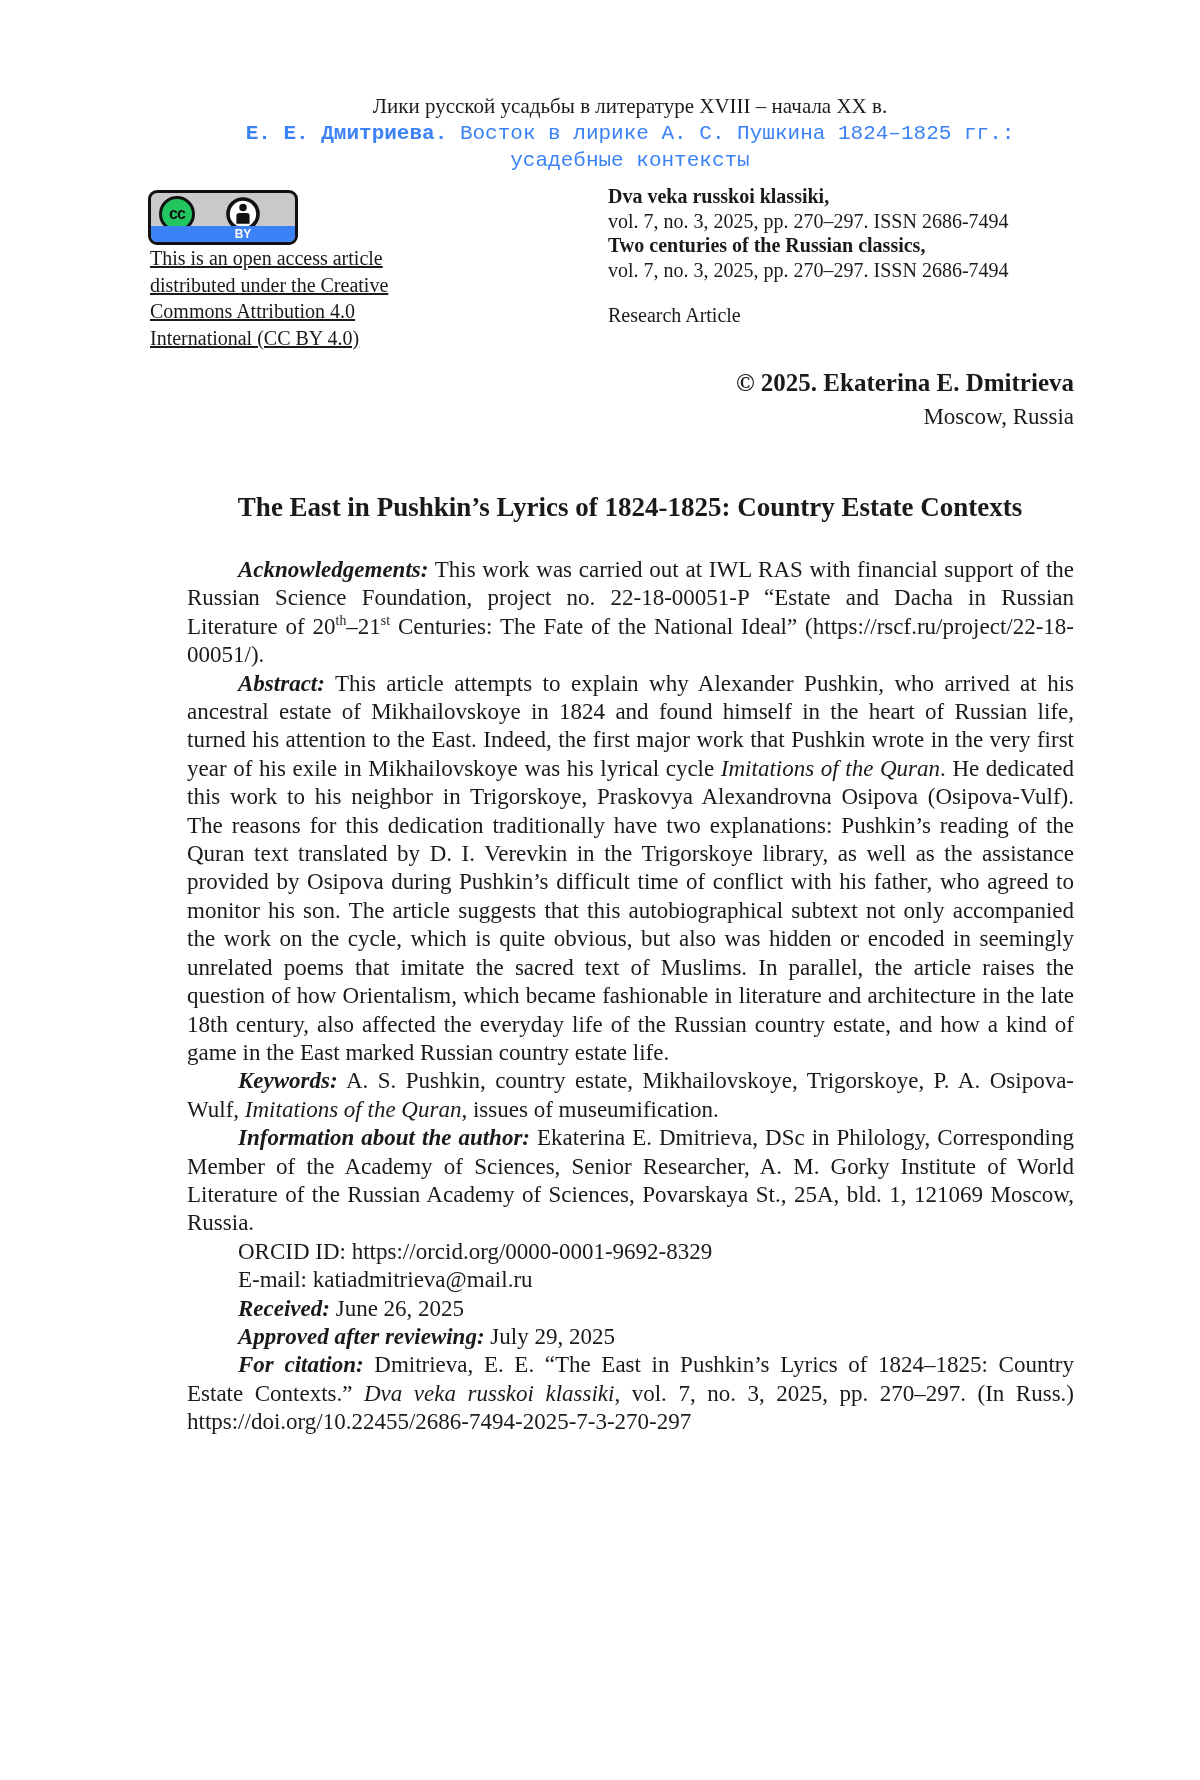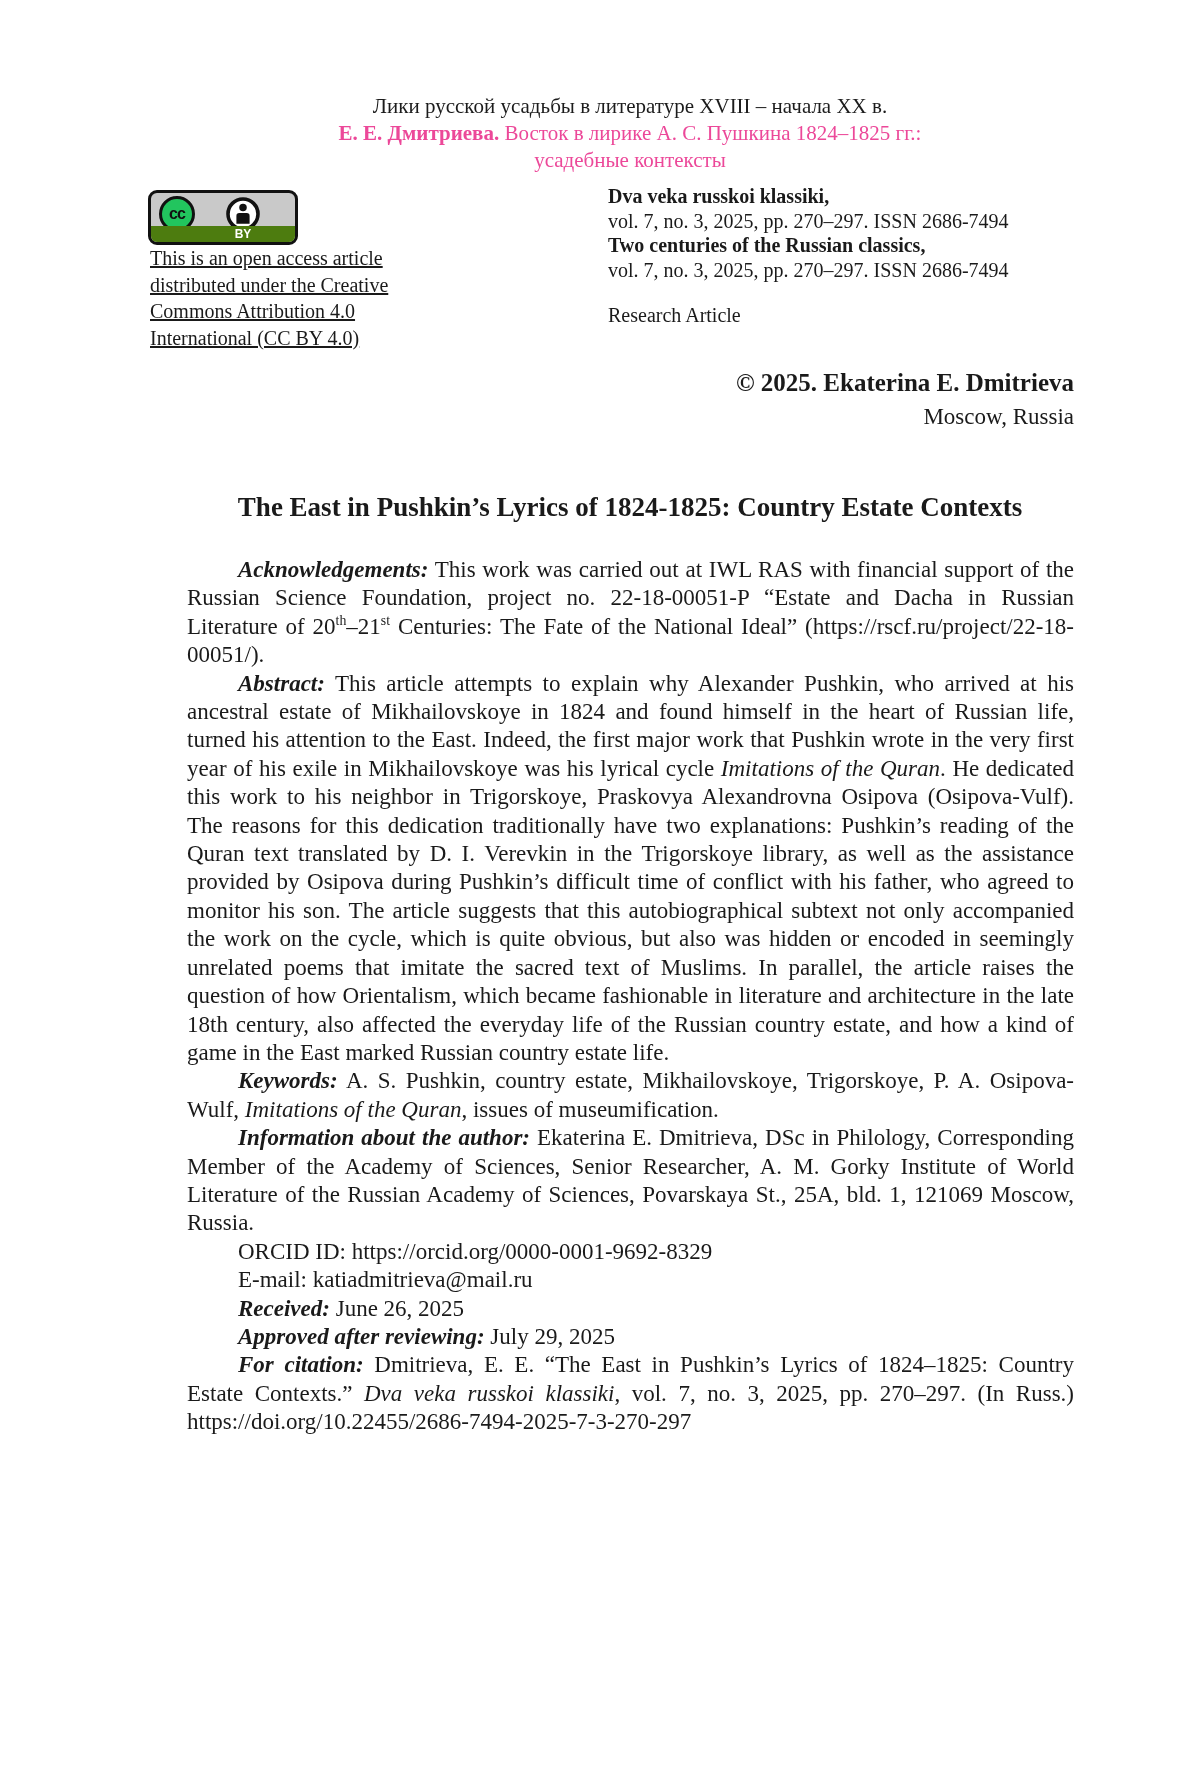--- a/index.html
+++ b/index.html
@@ -6,33 +6,33 @@
   .page {
     position:relative; width:1148px; height:1780px; background:#ffffff;
     font-family:"Liberation Serif","DejaVu Serif",serif; color:#1a1a1a;
     overflow:hidden;
     padding-left:40px;
   }
   
   .run-head { position:absolute; top:93px; left:630px; transform:translateX(-50%);
               text-align:center; font-size:21px; line-height:27px; white-space:nowrap; }
   .run-head .l1 { color:#1c1c1c; }
-  .run-head .l2, .run-head .l3 { color:#ec4899; }
+  .run-head .l2, .run-head .l3 { color:#3b82f6;font-family:Liberation Mono, monospace; }
   .run-head .auth { font-weight:bold; }
   
   .cc-badge { position:absolute; left:148px; top:190px; width:150px; height:55px;
               box-sizing:border-box; background:#c9c9c9; border:3px solid #111;
               border-radius:9px; overflow:hidden; }
   .cc-circle { position:absolute; left:8px; top:3px; width:30px; height:30px;
                background:#22c55e; border:3px solid #111; border-radius:50%;
                font-weight:bold; font-size:16px; letter-spacing:-1px; color:#111;
                display:flex; align-items:center; justify-content:center;
                font-family:"Liberation Sans",sans-serif; }
   .person-circle { position:absolute; left:74px; top:3px; width:36px; height:36px; }
-  .cc-bottom { position:absolute; left:0; right:0; bottom:0; height:16px; background:#4d7c0f; }
+  .cc-bottom { position:absolute; left:0; right:0; bottom:0; height:16px; background:#3b82f6; }
   .cc-bottom span { position:absolute; left:72px; width:40px; text-align:center;
                     color:#fff; font-size:12px; font-weight:bold; line-height:16px;
                     font-family:"Liberation Sans",sans-serif; }
   .license-note { position:absolute; left:150px; top:245px; font-size:20px; line-height:26.7px;text-decoration:underline; }
   .license-note div { white-space:nowrap; }
   
   .journal { position:absolute; left:608px; top:184px; font-size:20px; line-height:24.7px; }
   .journal div { white-space:nowrap; }
   .journal .jb { font-weight:bold; }
   .article-type { position:absolute; left:608px; top:304px; font-size:20px; }

